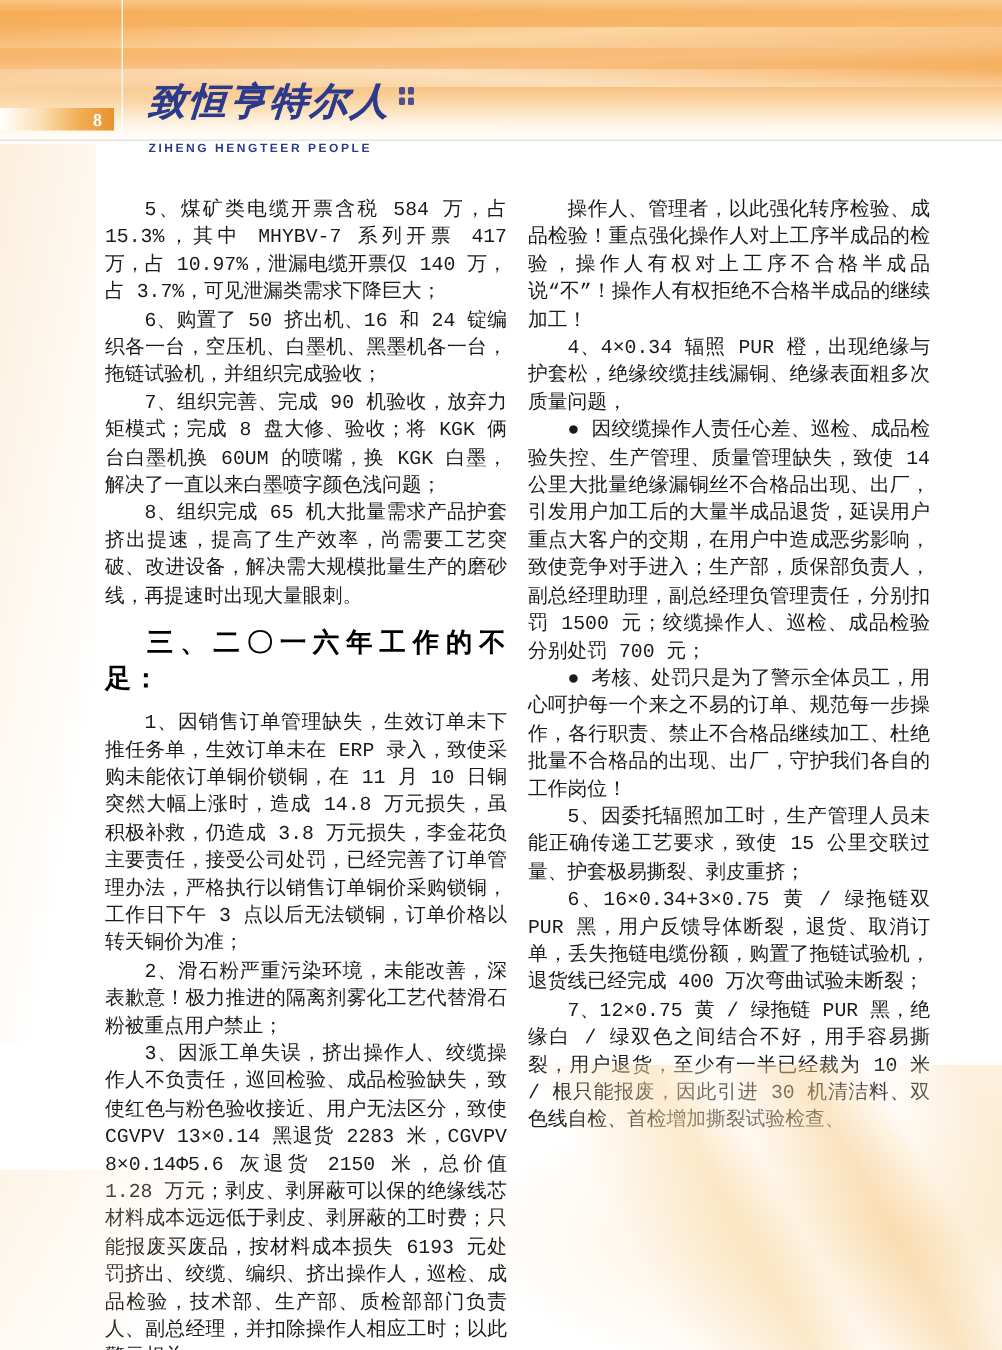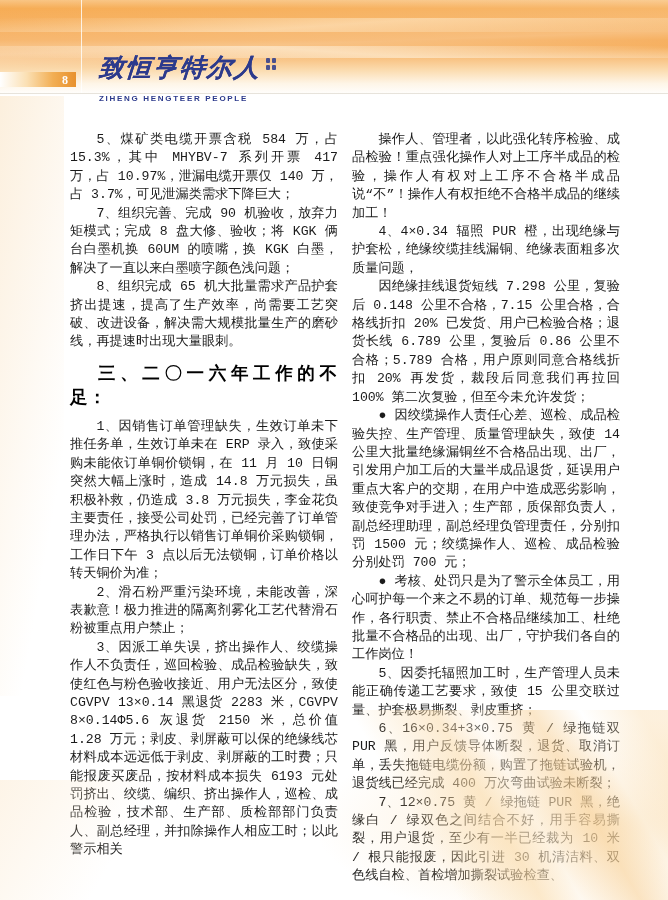--- a/index.html
+++ b/index.html
@@ -123,31 +123,31 @@
           <i></i>
           <i></i>
       </div>
     </div>
     <div class="logo-en">ZIHENG HENGTEER PEOPLE</div>
   </div>
 
   <main class="content">
     <section class="col">
       <p>5、煤矿类电缆开票含税 584 万，占 15.3%，其中 MHYBV-7 系列开票 417 万，占 10.97%，泄漏电缆开票仅 140 万，占 3.7%，可见泄漏类需求下降巨大；</p>
+      <p>6、购置了 50 挤出机、16 和 24 锭编织各一台，空压机、白墨机、黑墨机各一台，拖链试验机，并组织完成验收；</p>
       <p>7、组织完善、完成 90 机验收，放弃力矩模式；完成 8 盘大修、验收；将 KGK 俩台白墨机换 60UM 的喷嘴，换 KGK 白墨，解决了一直以来白墨喷字颜色浅问题；</p>
       <p>8、组织完成 65 机大批量需求产品护套挤出提速，提高了生产效率，尚需要工艺突破、改进设备，解决需大规模批量生产的磨砂线，再提速时出现大量眼刺。</p>
       <h2>三、二〇一六年工作的不足：</h2>
       <p>1、因销售订单管理缺失，生效订单未下推任务单，生效订单未在 ERP 录入，致使采购未能依订单铜价锁铜，在 11 月 10 日铜突然大幅上涨时，造成 14.8 万元损失，虽积极补救，仍造成 3.8 万元损失，李金花负主要责任，接受公司处罚，已经完善了订单管理办法，严格执行以销售订单铜价采购锁铜，工作日下午 3 点以后无法锁铜，订单价格以转天铜价为准；</p>
       <p>2、滑石粉严重污染环境，未能改善，深表歉意！极力推进的隔离剂雾化工艺代替滑石粉被重点用户禁止；</p>
       <p>3、因派工单失误，挤出操作人、绞缆操作人不负责任，巡回检验、成品检验缺失，致使红色与粉色验收接近、用户无法区分，致使 CGVPV 13×0.14 黑退货 2283 米，CGVPV 8×0.14Φ5.6 灰退货 2150 米，总价值 1.28 万元；剥皮、剥屏蔽可以保的绝缘线芯材料成本远远低于剥皮、剥屏蔽的工时费；只能报废买废品，按材料成本损失 6193 元处罚挤出、绞缆、编织、挤出操作人，巡检、成品检验，技术部、生产部、质检部部门负责人、副总经理，并扣除操作人相应工时；以此警示相关</p>
     </section>
     <section class="col">
       <p>操作人、管理者，以此强化转序检验、成品检验！重点强化操作人对上工序半成品的检验，操作人有权对上工序不合格半成品说“不”！操作人有权拒绝不合格半成品的继续加工！</p>
       <p>4、4×0.34 辐照 PUR 橙，出现绝缘与护套松，绝缘绞缆挂线漏铜、绝缘表面粗多次质量问题，</p>
-      <p>因绝缘挂线退货短线 7.298 公里，复验后 0.148 公里不合格，7.15 公里合格，合格线折扣 20% 已发货、用户已检验合格；退货长线 6.789 公里，复验后 0.86 公里不合格；5.789 合格，用户原则同意合格线折扣 20% 再发货，裁段后同意我们再拉回 100% 第二次复验，但至今未允许发货；</p>
       <p>● 因绞缆操作人责任心差、巡检、成品检验失控、生产管理、质量管理缺失，致使 14 公里大批量绝缘漏铜丝不合格品出现、出厂，引发用户加工后的大量半成品退货，延误用户重点大客户的交期，在用户中造成恶劣影响，致使竞争对手进入；生产部，质保部负责人，副总经理助理，副总经理负管理责任，分别扣罚 1500 元；绞缆操作人、巡检、成品检验分别处罚 700 元；</p>
       <p>● 考核、处罚只是为了警示全体员工，用心呵护每一个来之不易的订单、规范每一步操作，各行职责、禁止不合格品继续加工、杜绝批量不合格品的出现、出厂，守护我们各自的工作岗位！</p>
       <p>5、因委托辐照加工时，生产管理人员未能正确传递工艺要求，致使 15 公里交联过量、护套极易撕裂、剥皮重挤；</p>
       <p>6、16×0.34+3×0.75 黄 / 绿拖链双 PUR 黑，用户反馈导体断裂，退货、取消订单，丢失拖链电缆份额，购置了拖链试验机，退货线已经完成 400 万次弯曲试验未断裂；</p>
       <p>7、12×0.75 黄 / 绿拖链 PUR 黑，绝缘白 / 绿双色之间结合不好，用手容易撕裂，用户退货，至少有一半已经裁为 10 米 / 根只能报废，因此引进 30 机清洁料、双色线自检、首检增加撕裂试验检查、</p>
     </section>
   </main>
 
   <div class="decor-left-strip"></div>
   <div class="decor-bottom-left"></div>

